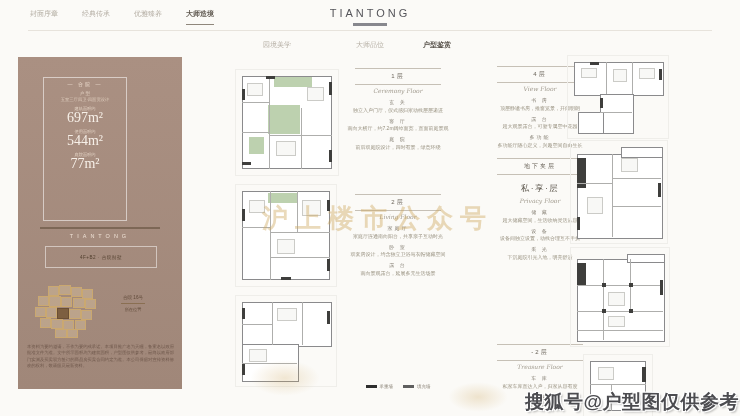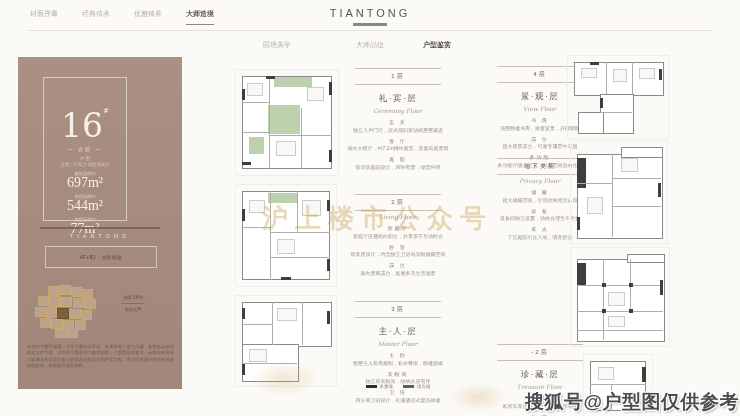--- a/index.html
+++ b/index.html
@@ -96,21 +96,20 @@
   <div class="logo">TIANTONG</div>
   <div class="logo-bar"></div>
   <div class="hrule"></div>
 
   <span class="subnav-item" style="left:277px">园境美学</span>
   <span class="subnav-item" style="left:370px">大师品位</span>
   <span class="subnav-item active" style="left:437px">户型鉴赏</span>
 
   <div class="card">
     <div class="card-box">
-      <div class="unit-num"><span>16</span><sup>#</sup></div>
       <div class="unit-tag">— 合院 —</div>
       <div class="unit-type-label">户 型</div>
       <div class="unit-type-desc">五室三厅四卫·四面宽设计</div>
       <div class="area-label">建筑面积约</div>
       <div class="area-value">697m²</div>
       <div class="area-label">使用面积约</div>
       <div class="area-value">544m²</div>
       <div class="area-label">庭院面积约</div>
       <div class="area-value">77m²</div>
     </div>
@@ -199,21 +198,20 @@
     <s class="wl" style="right:0;top:12%;width:3px;height:16%"></s>
     <s class="wl" style="left:0;bottom:6%;width:3px;height:14%"></s>
     <em class="fu" style="left:8%;top:60%;width:18%;height:14%"></em>
     <em class="fu" style="left:40%;top:8%;width:20%;height:14%"></em>
   </div>
 
   <div class="fblock" style="left:323px;top:68px">
     <div class="frule"></div>
       <div class="ffloor">1层</div>
       <div class="frule"></div>
-    <div class="fcn">礼·宾·层</div>
     <div class="fen">Ceremony Floor</div>
     <div class="fsec">
         <div class="fh">玄 关</div>
         <div class="ft">独立入户门厅，仪式感归家动线层层递进</div>
       </div>
     <div class="fsec">
         <div class="fh">客 厅</div>
         <div class="ft">南向大横厅，约7.2m阔绰面宽，直面前庭景观</div>
       </div>
     <div class="fsec">
@@ -234,96 +232,76 @@
     <div class="fsec">
         <div class="fh">卧 室</div>
         <div class="ft">双套房设计，均含独立卫浴与衣帽储藏空间</div>
       </div>
     <div class="fsec">
         <div class="fh">露 台</div>
         <div class="ft">南向景观露台，延展多元生活场景</div>
       </div>
   </div>
 
-  <div class="fblock" style="left:323px;top:301px">
-    <div class="frule"></div>
-      <div class="ffloor">3层</div>
-      <div class="frule"></div>
-    <div class="fcn">主·人·层</div>
-    <div class="fen">Master Floor</div>
-    <div class="fsec">
-        <div class="fh">主 卧</div>
-        <div class="ft">整层主人套房规制，私密尊崇，静谧安眠</div>
-      </div>
-    <div class="fsec">
-        <div class="fh">衣帽间</div>
-        <div class="ft">独立双衣帽间，收纳从容有序</div>
-      </div>
-    <div class="fsec">
-        <div class="fh">卫 浴</div>
-        <div class="ft">四分离卫浴设计，礼遇酒店式盥洗体验</div>
-      </div>
-  </div>
 
   <div class="legend">
     <span class="li">
         <span class="sw" style="background:#2e2e2e"></span>
         <span>承重墙</span>
       </span>
     <span class="li">
         <span class="sw" style="background:#5f5f5f"></span>
         <span>填充墙</span>
       </span>
   </div>
 
   <div class="fblock narrow" style="left:475px;top:66px">
     <div class="frule"></div>
       <div class="ffloor">4层</div>
       <div class="frule"></div>
-    <div class="fcn">景·观·层</div>
     <div class="fen">View Floor</div>
     <div class="fsec">
         <div class="fh">书 房</div>
         <div class="ft">顶层静谧书房，推窗览景，开阔明朗</div>
       </div>
     <div class="fsec">
         <div class="fh">露 台</div>
         <div class="ft">超大观景露台，可塑专属空中花园</div>
       </div>
     <div class="fsec">
         <div class="fh">多功能</div>
         <div class="ft">多功能厅随心定义，兴趣空间自由生长</div>
       </div>
   </div>
 
   <div class="fblock narrow" style="left:475px;top:158px">
     <div class="frule"></div>
       <div class="ffloor">地下夹层</div>
       <div class="frule"></div>
+    <div class="fcn">私·享·层</div>
     <div class="fen">Privacy Floor</div>
     <div class="fsec">
         <div class="fh">储 藏</div>
         <div class="ft">超大储藏空间，生活收纳灵活从容</div>
       </div>
     <div class="fsec">
         <div class="fh">设 备</div>
         <div class="ft">设备间独立设置，动线合理互不干扰</div>
       </div>
     <div class="fsec">
         <div class="fh">采 光</div>
         <div class="ft">下沉庭院引光入地，明亮舒适</div>
       </div>
   </div>
 
 
   <div class="fblock narrow" style="left:475px;top:344px">
     <div class="frule"></div>
       <div class="ffloor">-2层</div>
       <div class="frule"></div>
-    <div class="fcn">珍·藏·层</div>
     <div class="fen">Treasure Floor</div>
     <div class="fsec">
         <div class="fh">车 库</div>
         <div class="ft">私家车库直达入户，归家从容有度</div>
       </div>
     <div class="fsec">
         <div class="fh">收 藏</div>
       </div>
   </div>
 

